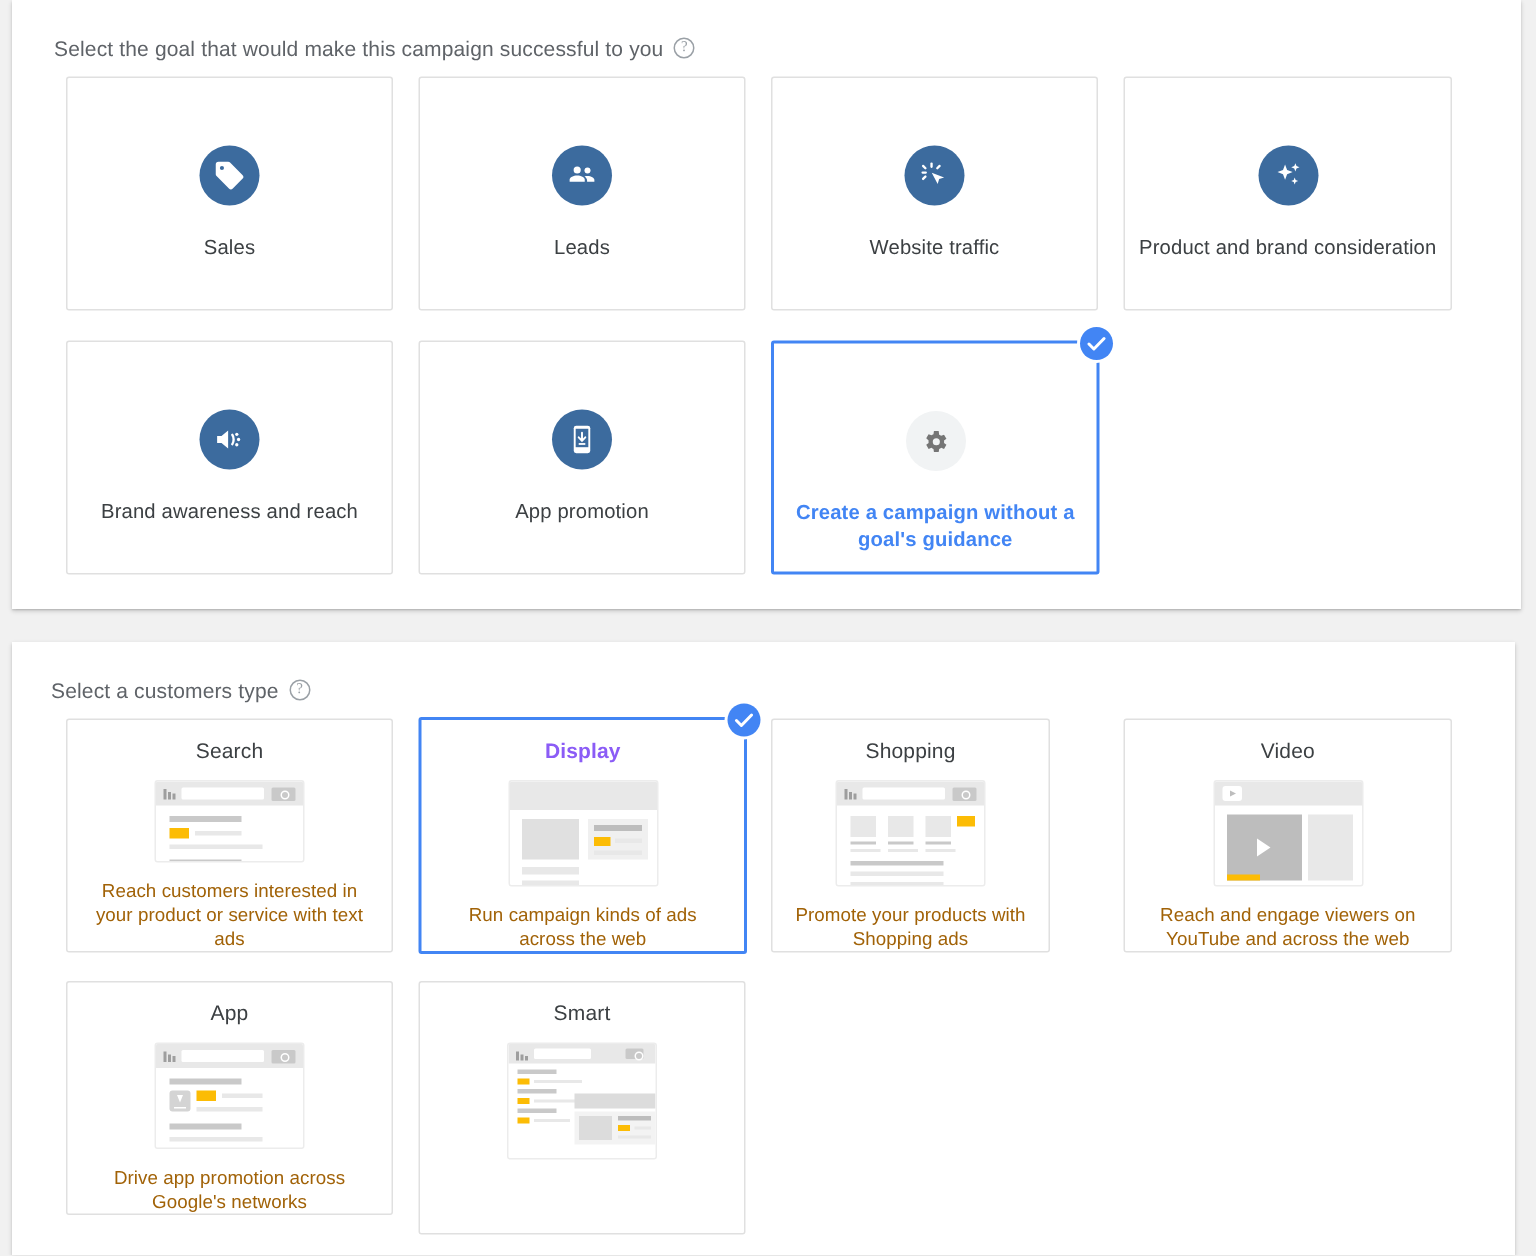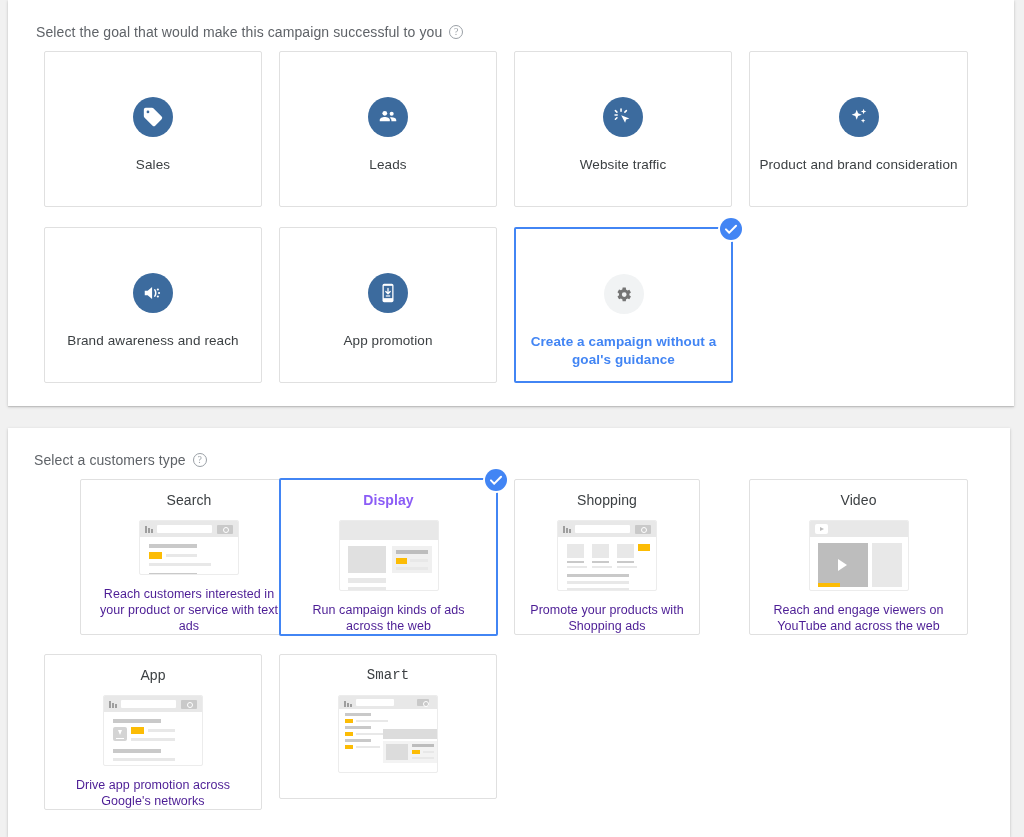--- a/index.html
+++ b/index.html
@@ -104,21 +104,21 @@
   }
   .type-title {
     margin-top: 12px;
     font-size: 14px;
     color: #3c4043;
     letter-spacing: .1px;
   }
   .type-title.accent { color: #8b5cf6; font-weight: bold; }
   .type-desc {
     font-size: 12.5px;
-    color: #4c1d95;
+    color: #a16207;
     text-align: center;
     line-height: 16px;
     padding: 0 12px;
     letter-spacing: .05px;
   }
   .thumb {
     position: relative;
     width: 100px; height: 78px;
     background: #ffffff;
     border: 1px solid #ececec;
@@ -281,21 +281,21 @@
     <div class="goal-label accent">Create a campaign without a goal's guidance</div>
   </div>
 
   <div class="panel" id="panel-type"></div>
 
   <div class="section-head" id="type-head">
     <span>Select a customers type</span>
     <span class="help-icon"></span>
   </div>
 
-  <div class="card type-card" style="left:44px; top:479px; width:218px; height:156px;margin-left:36px;">
+  <div class="card type-card" style="left:44px; top:479px; width:218px; height:156px;">
     <div class="type-title">Search</div>
     <div class="thumb">
       <div class="thumb-head"></div>
       <div class="thumb-logo">
           <i style="left:0;height:7px"></i>
           <i style="left:3px;height:5px"></i>
           <i style="left:6px;height:4px"></i>
         </div>
       <div class="thumb-search"></div>
       <div class="thumb-searchbtn"></div>
@@ -386,21 +386,21 @@
       <div class="app-dl" style="left:9px; top:31px;"></div>
       <div class="bar yellow" style="left:27px; top:31px; width:13px; height:7px;"></div>
       <div class="bar light" style="left:44px; top:33px; width:27px; height:3px;"></div>
       <div class="bar light" style="left:27px; top:42px; width:44px; height:3px;"></div>
       <div class="bar" style="left:9px; top:53px; width:48px; height:4px;"></div>
       <div class="bar light" style="left:9px; top:62px; width:62px; height:3px;"></div>
     </div>
     <div class="type-desc">Drive app promotion across Google's networks</div>
   </div>
 
-  <div class="card type-card" style="left:279px; top:654px; width:218px; height:145px;font-family:Liberation Mono, monospace;">
+  <div class="card type-card" style="left:279px; top:654px; width:218px; height:169px;">
     <div class="type-title">Smart</div>
     <div class="thumb">
       <div class="thumb-head" style="height:13px;"></div>
       <div class="thumb-logo" style="top:3px">
           <i style="left:0;height:6px"></i>
           <i style="left:3px;height:4px"></i>
           <i style="left:6px;height:3px"></i>
         </div>
       <div class="thumb-search" style="top:3px; width:38px; height:7px;"></div>
       <div class="thumb-searchbtn" style="top:3px; right:8px; width:12px; height:7px;"></div>

